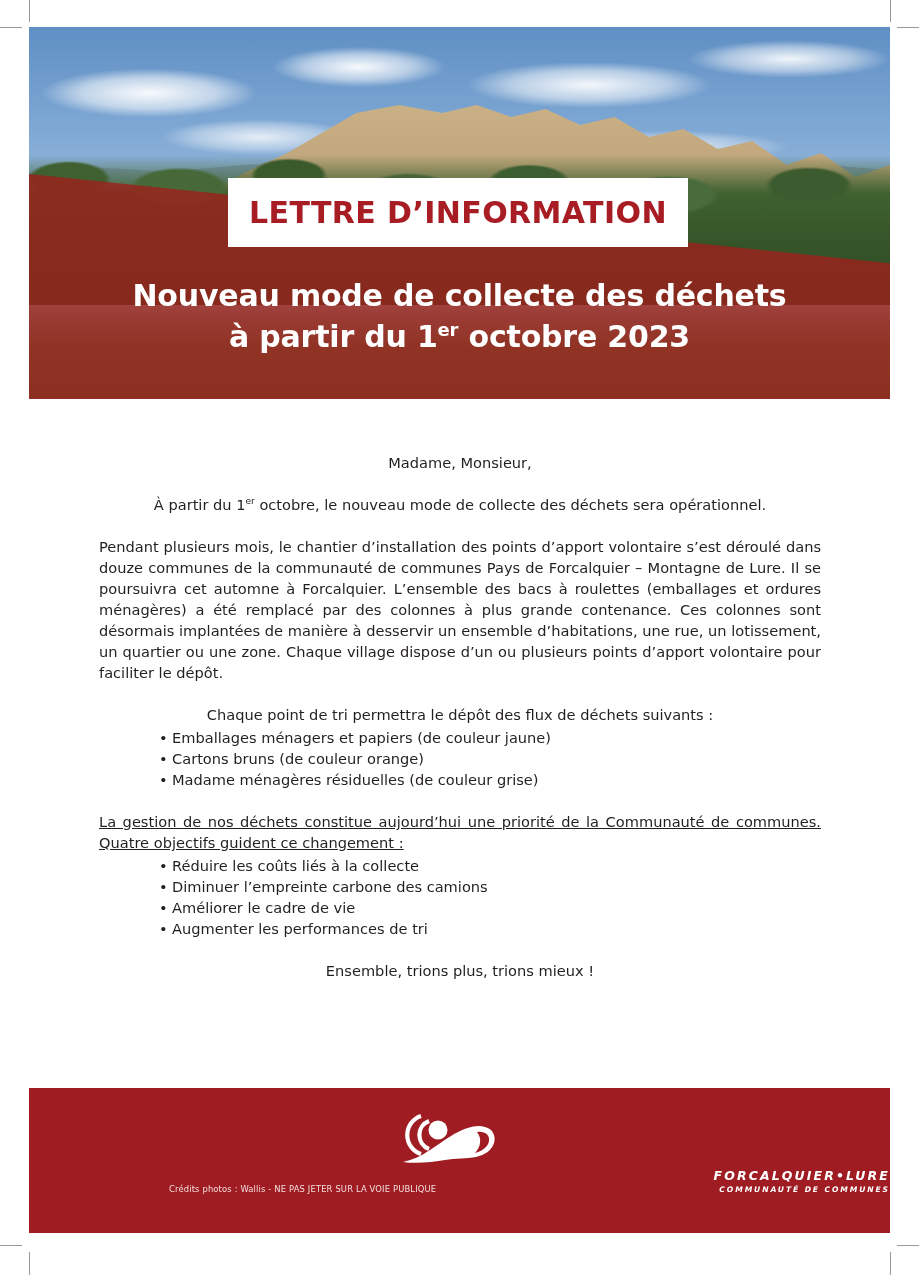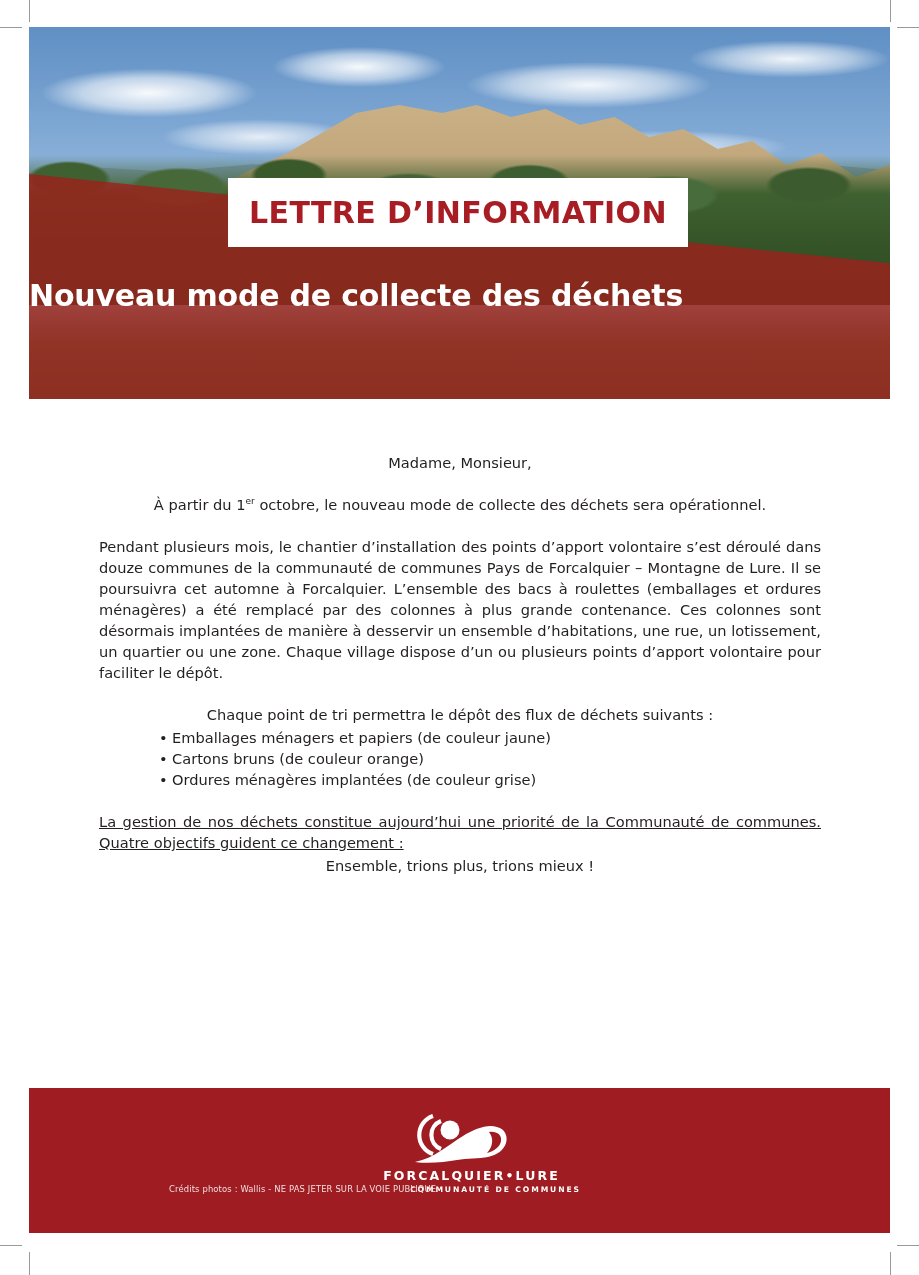--- a/index.html
+++ b/index.html
@@ -120,21 +120,21 @@
     font-weight: bold;
     letter-spacing: 0.4px;
     white-space: nowrap;
   }
 
   .banner-headline {
     position: absolute;
     left: 0;
     top: 248px;
     width: 861px;
-    text-align: left;
+    text-align: center;
     color: #ffffff;
     font-size: 30px;
     font-weight: bold;
     line-height: 41px;
     letter-spacing: -0.2px;
   }
   .banner-headline sup {
     font-size: 0.6em;
     vertical-align: super;
     line-height: 0;
@@ -183,24 +183,25 @@
   .footer {
     position: absolute;
     left: 29px;
     top: 1088px;
     width: 861px;
     height: 145px;
     background: #9e1c22;
   }
   .logo-wrap {
     position: absolute;
-    left: 12px;
+    left: 0;
     top: 22px;
     width: 861px;
-    text-align: center;
+    text-align: right;
+    font-style: italic;
   }
   .logo-mark {
     display: block;
     margin: 0 auto;
   }
   .logo-name {
     color: #ffffff;
     font-size: 12.5px;
     font-weight: bold;
     letter-spacing: 2.1px;
@@ -248,39 +249,46 @@
     <div class="trees"></div>
   </div>
   <div class="banner-red"></div>
 
   <div class="letter-box">
     <span class="title">LETTRE D’INFORMATION</span>
   </div>
 
   <div class="banner-headline">
     <div>Nouveau mode de collecte des déchets</div>
+    <div><span>à partir du 1</span><sup>er</sup><span> octobre 2023</span></div>
   </div>
 </div>
 
 <div class="content">
 
   <p class="nojust">Madame, Monsieur,</p>
 
   <p class="nojust"><span>À partir du 1</span><sup>er</sup><span> octobre, le nouveau mode de collecte des déchets sera opérationnel.</span></p>
 
   <p>Pendant plusieurs mois, le chantier d’installation des points d’apport volontaire s’est déroulé dans douze communes de la communauté de communes Pays de Forcalquier – Montagne de Lure. Il se poursuivra cet automne à Forcalquier. L’ensemble des bacs à roulettes (emballages et ordures ménagères) a été remplacé par des colonnes à plus grande contenance. Ces colonnes sont désormais implantées de manière à desservir un ensemble d’habitations, une rue, un lotissement, un quartier ou une zone. Chaque village dispose d’un ou plusieurs points d’apport volontaire pour faciliter le dépôt.</p>
 
   <p class="nojust" style="margin-bottom:2px;">Chaque point de tri permettra le dépôt des flux de déchets suivants :</p>
   <ul>
     <li>Emballages ménagers et papiers (de couleur jaune)</li>
     <li>Cartons bruns (de couleur orange)</li>
-    <li>Ordures ménagères implantées (de couleur grise)</li>
+    <li>Madame ménagères résiduelles (de couleur grise)</li>
   </ul>
 
   <p style="margin-bottom:2px;text-decoration:underline;">La gestion de nos déchets constitue aujourd’hui une priorité de la Communauté de communes. Quatre objectifs guident ce changement :</p>
+  <ul>
+    <li>Réduire les coûts liés à la collecte</li>
+    <li>Diminuer l’empreinte carbone des camions</li>
+    <li>Améliorer le cadre de vie</li>
+    <li>Augmenter les performances de tri</li>
+  </ul>
 
   <p class="nojust">Ensemble, trions plus, trions mieux !</p>
 </div>
 
 <div class="footer">
   <div class="logo-wrap">
     <svg class="logo-mark" width="134" height="56" viewBox="0 0 134 56">
       <path d="M28 6 A20 20 0 0 0 28 44" fill="none" stroke="#ffffff" stroke-width="4.2"></path>
       <path d="M36 11 A15 15 0 0 0 36 39" fill="none" stroke="#ffffff" stroke-width="4.2"></path>
       <circle cx="45" cy="20" r="9.5" fill="#ffffff"></circle>

